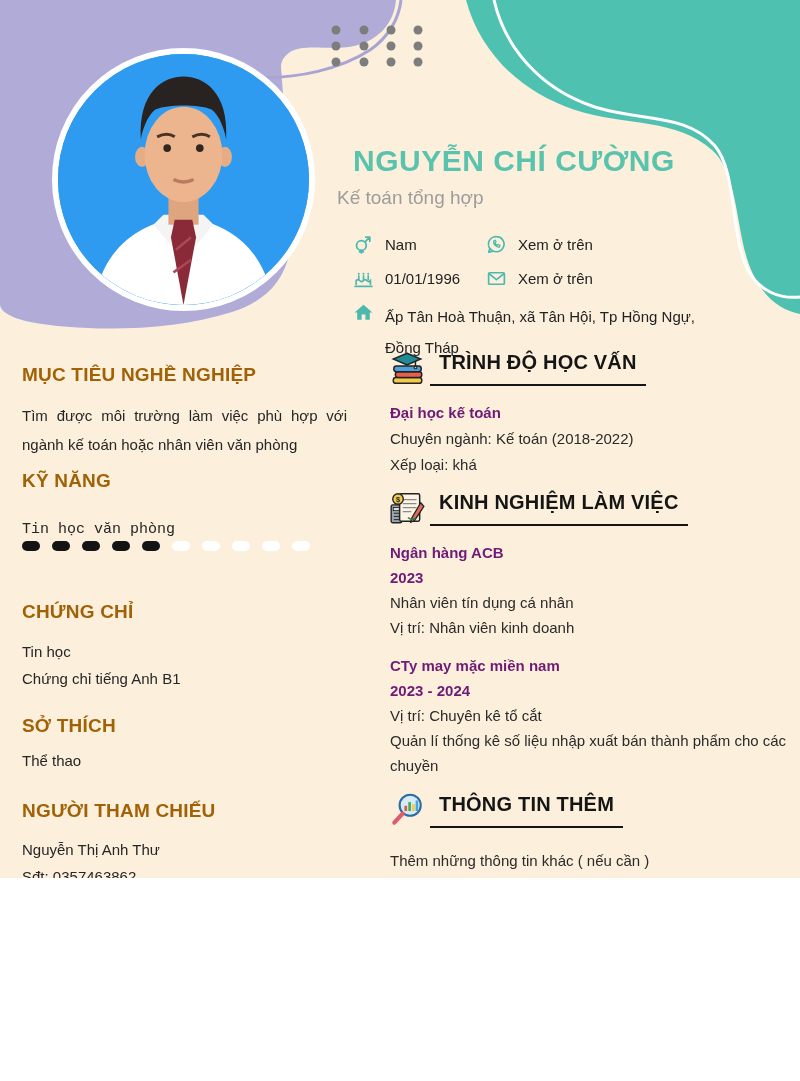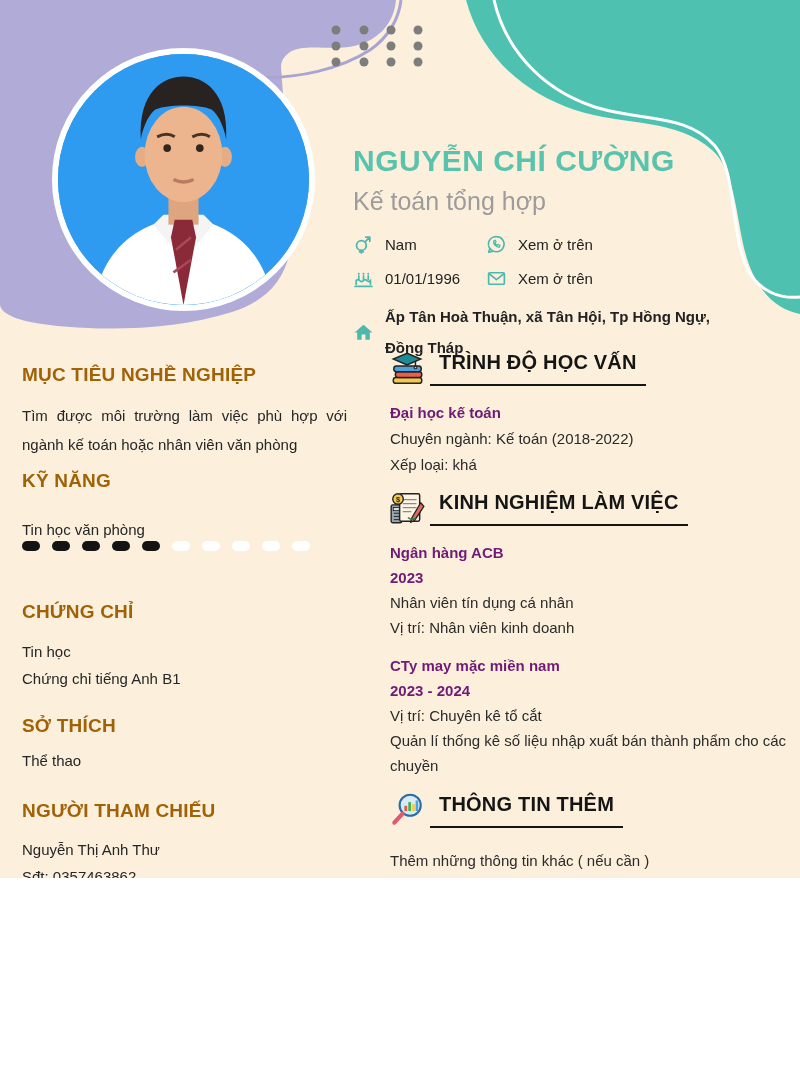--- a/index.html
+++ b/index.html
@@ -9,24 +9,24 @@
   }
   .deco{position:absolute;top:0;left:0;pointer-events:none;}
   
   .photo{
     position:absolute;left:52px;top:48px;width:263px;height:263px;border-radius:50%;
     border:6px solid #ffffff;box-sizing:border-box;overflow:hidden;background:#2f9bf0;
   }
   .photo svg{display:block;width:100%;height:100%;}
   
   .name{position:absolute;left:353px;top:144px;font-size:30px;font-weight:700;color:#5ac3ad;letter-spacing:.5px;}
-  .subtitle{position:absolute;left:353px;top:187px;font-size:25px;color:#9c9c9c;}
+  .subtitle{position:absolute;left:337px;top:187px;font-size:19px;color:#9c9c9c;}
   .info-row{position:absolute;display:flex;align-items:center;gap:11px;font-size:15px;color:#222;}
   .info-row .ic{width:22px;height:22px;flex:0 0 22px;display:flex;align-items:center;justify-content:center;}
-  .info-row.addr{align-items:center;font-weight:bold;}
+  .info-row.addr{align-items:flex-start;}
   .addr-lines{line-height:31px;}
   
   .lh{position:absolute;left:22px;font-size:19px;font-weight:700;color:#a16207;letter-spacing:.2px;}
   .ltext{position:absolute;left:22px;font-size:15px;color:#262626;}
   .objective-text{width:325px;text-align:justify;line-height:29px;}
   .skillbar{position:absolute;left:22px;top:541px;display:flex;gap:12px;}
   .pill{width:18px;height:10px;border-radius:6px;background:#ffffff;display:inline-block;}
   .pill.filled{background:#141414;}
   .stack{line-height:27px;}
   
@@ -151,21 +151,21 @@
     <span class="addr-lines">
       <span>Ấp Tân Hoà Thuận, xã Tân Hội, Tp Hồng Ngự,</span><br>
       <span>Đồng Tháp</span>
     </span>
   </div>
 
   <div class="lh" style="top:364px;">MỤC TIÊU NGHỀ NGHIỆP</div>
   <div class="ltext objective-text" style="top:401px;">Tìm được môi trường làm việc phù hợp với ngành kế toán hoặc nhân viên văn phòng</div>
 
   <div class="lh" style="top:470px;">KỸ NĂNG</div>
-  <div class="ltext" style="top:521px;">Tin học văn phòng</div>
+  <div class="ltext" style="top:521px;font-family:Liberation Mono, monospace;">Tin học văn phòng</div>
   <div class="skillbar">
       <span class="pill filled"></span>
       <span class="pill filled"></span>
       <span class="pill filled"></span>
       <span class="pill filled"></span>
       <span class="pill filled"></span>
       <span class="pill"></span>
       <span class="pill"></span>
       <span class="pill"></span>
       <span class="pill"></span>

